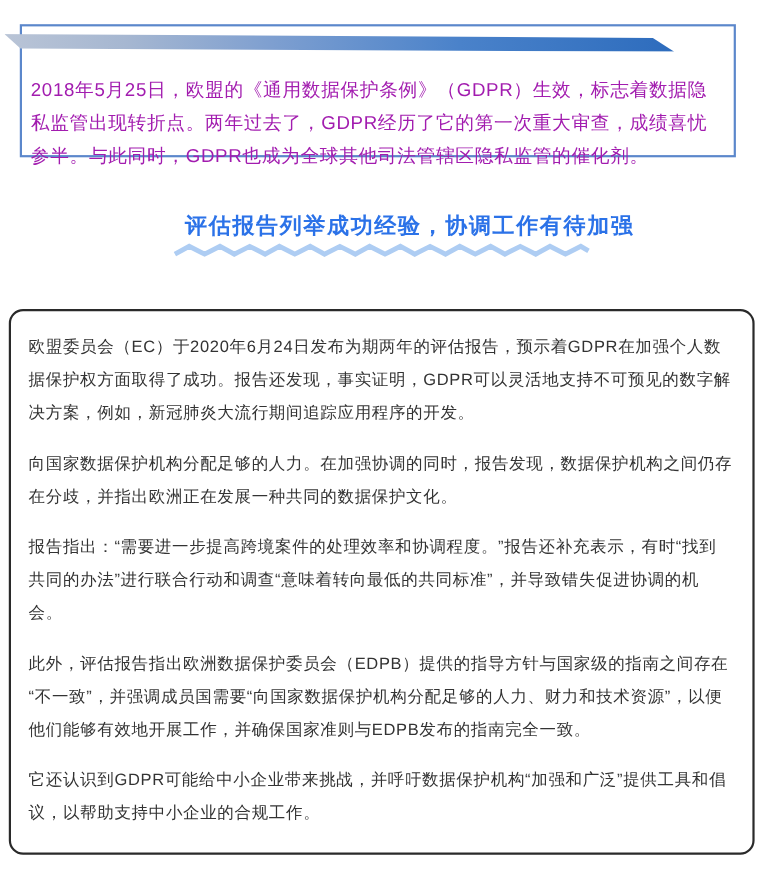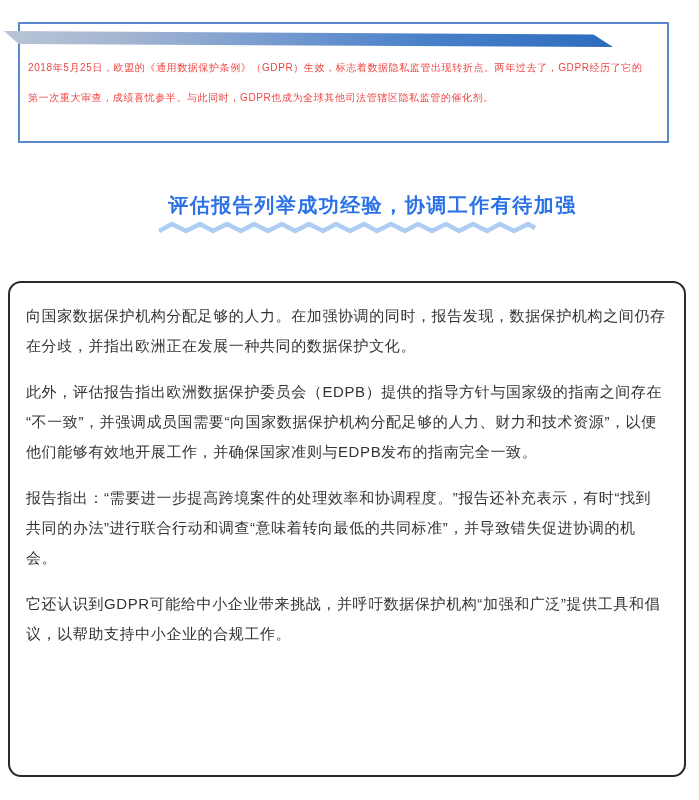--- a/index.html
+++ b/index.html
@@ -22,24 +22,25 @@
     left: 18px;
     top: 22px;
     width: 651px;
     height: 121px;
     border: 2px solid #5b87cb;
     box-sizing: border-box;
     background: #ffffff;
   }
   .intro-text {
     padding: 29px 16px 0 8px;
-    font-size: 10px;
+    font-size: 17px;
     line-height: 30px;
     letter-spacing: 0.6px;
-    color: #ef4444;
+    color: #a21caf;
+    margin-top: 14px;
   }
   .ribbon {
     position: absolute;
     left: 4px;
     top: 31px;
     width: 609px;
     height: 16px;
     z-index: 3;
     background: linear-gradient(90deg,
       #b9c4d6 0%, #a6b7d1 18%, #7e9fd0 40%, #4a82ca 68%, #2d6cbd 100%);
@@ -101,19 +102,20 @@
     <div class="intro-text">2018年5月25日，欧盟的《通用数据保护条例》（GDPR）生效，标志着数据隐私监管出现转折点。两年过去了，GDPR经历了它的第一次重大审查，成绩喜忧参半。与此同时，GDPR也成为全球其他司法管辖区隐私监管的催化剂。</div>
   </div>
 
   <div class="section-heading">评估报告列举成功经验，协调工作有待加强</div>
 
   <svg class="wave-underline" viewBox="0 0 380 14" preserveAspectRatio="none">
     <polyline points="2,11 15,4 29,11 43,4 56,11 70,4 84,11 97,4 111,11 125,4 138,11 152,4 166,11 179,4 193,11 207,4 220,11 234,4 248,11 261,4 275,11 289,4 302,11 316,4 330,11 343,4 357,11 371,4 378,8" fill="none" stroke="#aecdf3" stroke-width="4.5" stroke-linejoin="miter" stroke-linecap="butt"></polyline>
   </svg>
 
   <div class="article-box">
+    <p>欧盟委员会（EC）于2020年6月24日发布为期两年的评估报告，预示着GDPR在加强个人数据保护权方面取得了成功。报告还发现，事实证明，GDPR可以灵活地支持不可预见的数字解决方案，例如，新冠肺炎大流行期间追踪应用程序的开发。</p>
     <p>向国家数据保护机构分配足够的人力。在加强协调的同时，报告发现，数据保护机构之间仍存在分歧，并指出欧洲正在发展一种共同的数据保护文化。</p>
+    <p>报告指出：“需要进一步提高跨境案件的处理效率和协调程度。”报告还补充表示，有时“找到共同的办法”进行联合行动和调查“意味着转向最低的共同标准”，并导致错失促进协调的机会。</p>
     <p>此外，评估报告指出欧洲数据保护委员会（EDPB）提供的指导方针与国家级的指南之间存在“不一致”，并强调成员国需要“向国家数据保护机构分配足够的人力、财力和技术资源”，以便他们能够有效地开展工作，并确保国家准则与EDPB发布的指南完全一致。</p>
-    <p>报告指出：“需要进一步提高跨境案件的处理效率和协调程度。”报告还补充表示，有时“找到共同的办法”进行联合行动和调查“意味着转向最低的共同标准”，并导致错失促进协调的机会。</p>
     <p>它还认识到GDPR可能给中小企业带来挑战，并呼吁数据保护机构“加强和广泛”提供工具和倡议，以帮助支持中小企业的合规工作。</p>
   </div>
 
 </div>
 
 </body></html>

